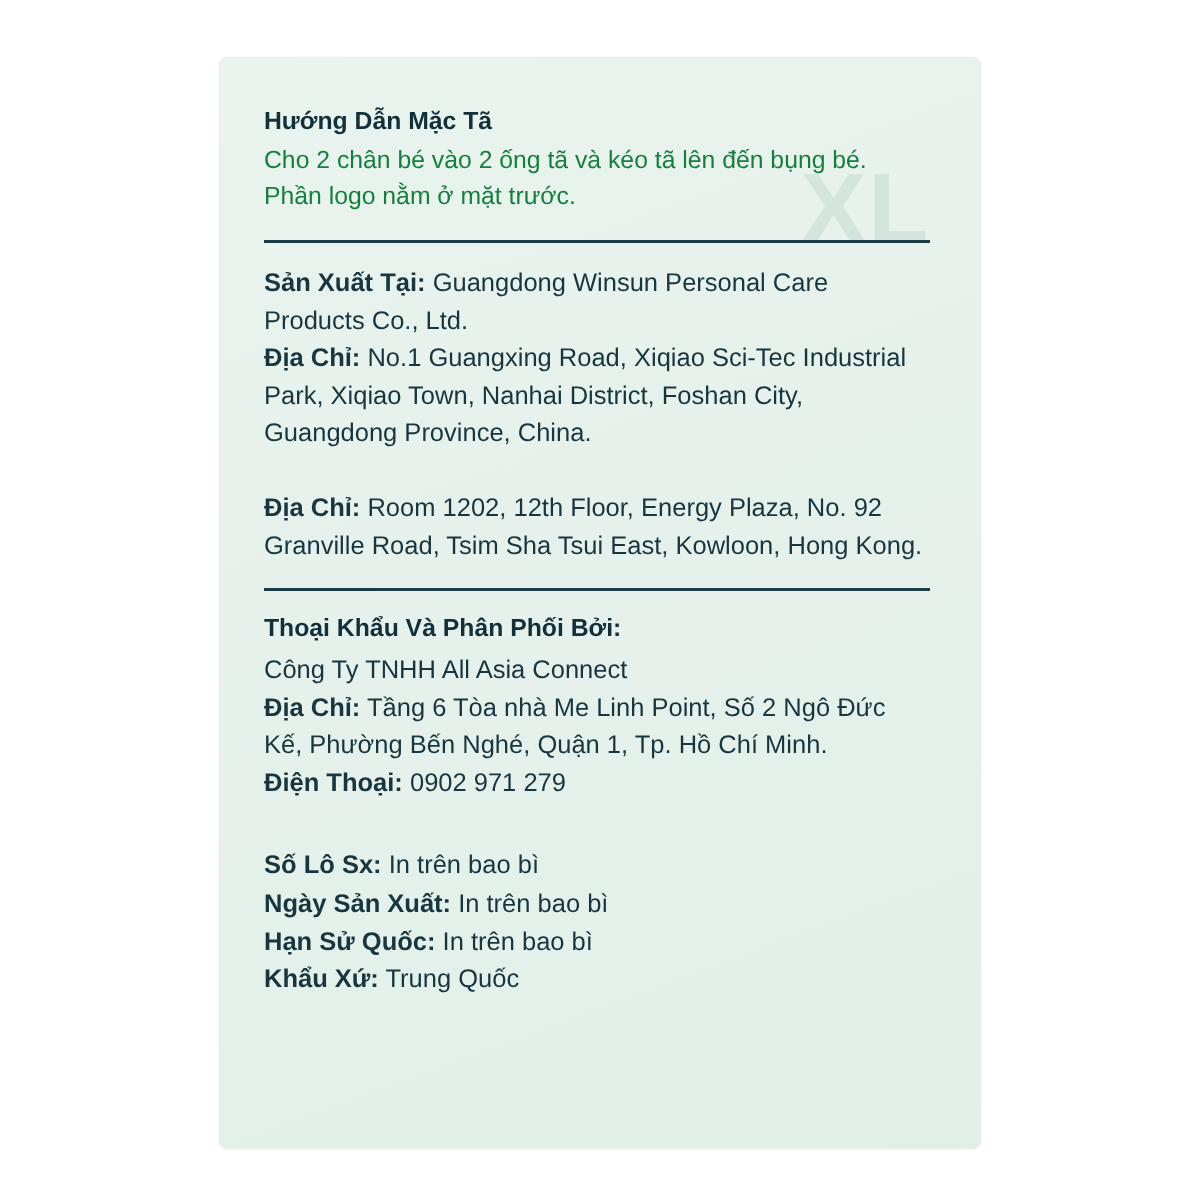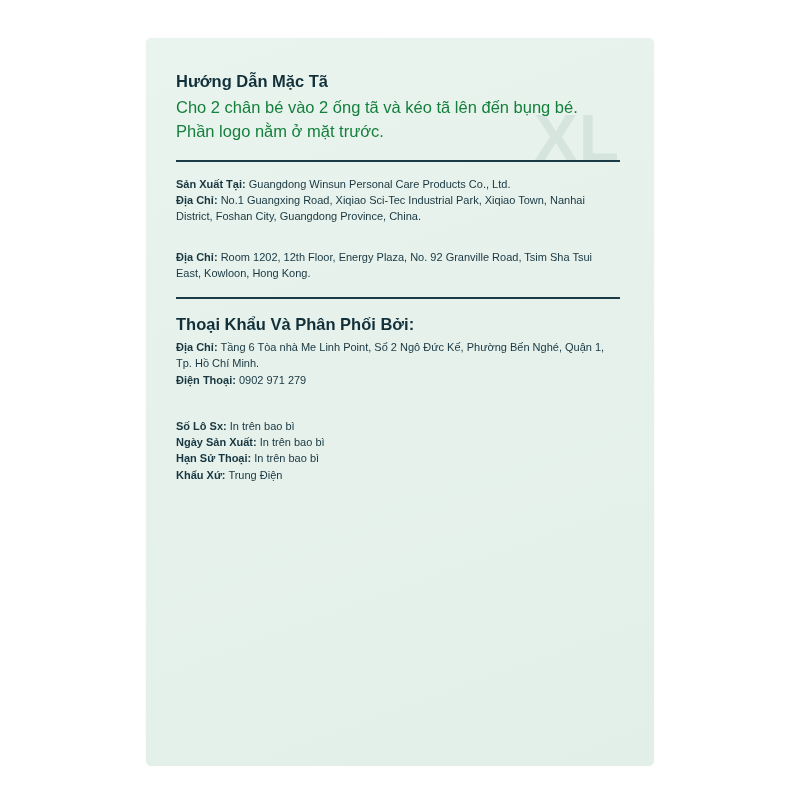--- a/index.html
+++ b/index.html
@@ -88,21 +88,21 @@
   }
 
   .tight {
     margin-bottom: 17px;
   }
 
   .gap-sm { height: 10px; }
   .gap-md { height: 16px; }
 
   .line {
-    font-size: 11px;
+    font-size: 17px;
     line-height: 1.48;
     color: #173640;
   }
 </style>
 </head>
 <body>
 
 <div id="page">
 
   <div id="label-panel">
@@ -136,20 +136,21 @@
         <div class="line">
           <span class="lbl">Địa Chỉ:</span>
           <span>Room 1202, 12th Floor, Energy Plaza, No. 92 Granville Road, Tsim Sha Tsui East, Kowloon, Hong Kong.</span>
         </div>
       </div>
 
       <hr class="divider">
 
       <div class="block">
         <div class="heading">Thoại Khẩu Và Phân Phối Bởi:</div>
+        <div class="line">Công Ty TNHH All Asia Connect</div>
         <div class="line">
           <span class="lbl">Địa Chỉ:</span>
           <span>Tầng 6 Tòa nhà Me Linh Point, Số 2 Ngô Đức Kế, Phường Bến Nghé, Quận 1, Tp. Hồ Chí Minh.</span>
         </div>
         <div class="line">
           <span class="lbl">Điện Thoại:</span>
           <span>0902 971 279</span>
         </div>
       </div>
 
@@ -158,24 +159,24 @@
       <div class="block tight">
         <div class="line">
           <span class="lbl">Số Lô Sx:</span>
           <span>In trên bao bì</span>
         </div>
         <div class="line">
           <span class="lbl">Ngày Sản Xuất:</span>
           <span>In trên bao bì</span>
         </div>
         <div class="line">
-          <span class="lbl">Hạn Sử Thoại:</span>
+          <span class="lbl">Hạn Sử Quốc:</span>
           <span>In trên bao bì</span>
         </div>
         <div class="line">
           <span class="lbl">Khẩu Xứ:</span>
-          <span>Trung Điện</span>
+          <span>Trung Quốc</span>
         </div>
       </div>
 
     </div>
   </div>
 </div>
 
 </body></html>

